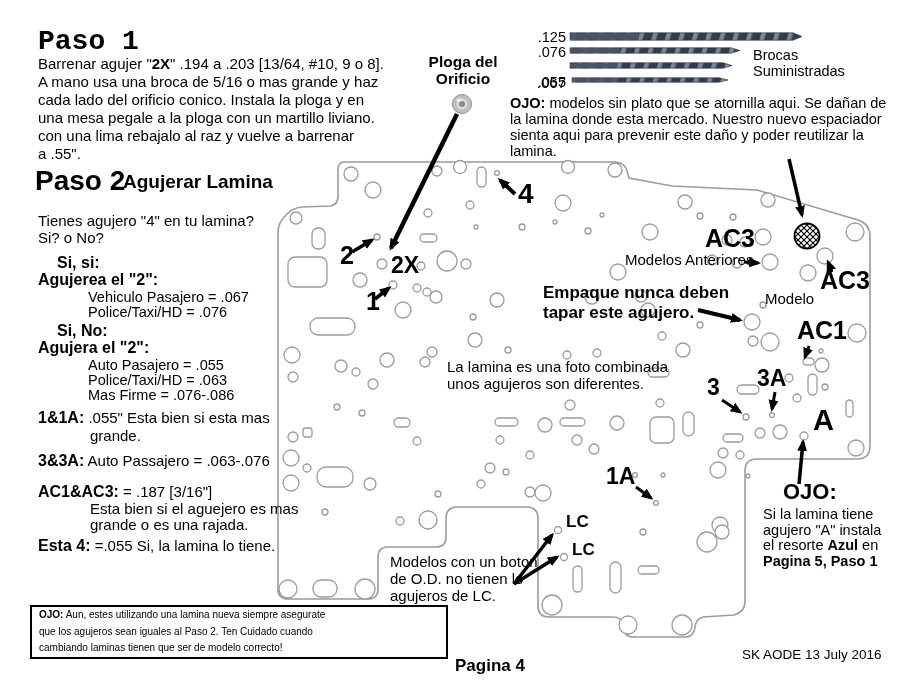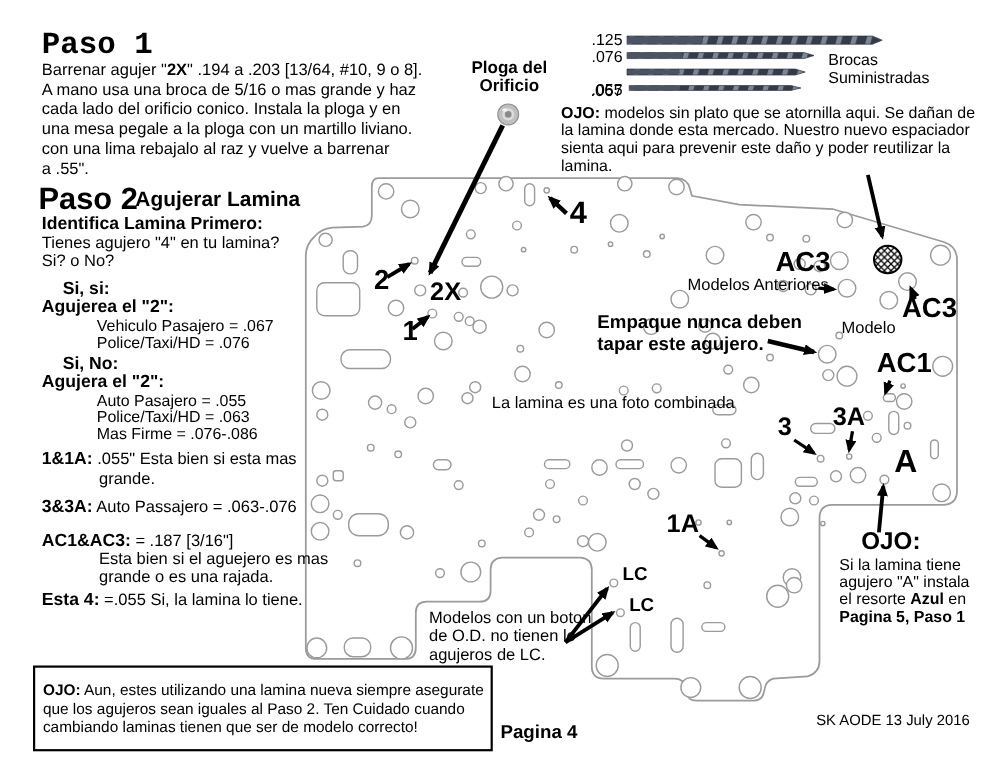--- a/index.html
+++ b/index.html
@@ -9,22 +9,22 @@
   html,body{margin:0;padding:0;background:#ffffff;}
   .page{position:relative;width:906px;height:700px;background:#fff;
         font-family:"Liberation Sans",sans-serif;color:var(--ink);overflow:hidden;}
   svg.diag{position:absolute;left:0;top:0;z-index:1;}
   .t{position:absolute;z-index:2;white-space:nowrap;font-size:15px;line-height:18px;}
   .b{font-weight:bold;}
   .h1{font-size:28px;font-weight:bold;line-height:30px;}
   .h2{font-size:19px;font-weight:bold;}
   .dl{font-weight:bold;}
   .small{font-size:14.5px;line-height:16px;}
-  .ojo-box{position:absolute;z-index:2;border:2.5px solid #000;padding:12px 7px;
-           font-size:14px;line-height:16.5px;white-space:nowrap;}
+  .ojo-box{position:absolute;z-index:2;border:2.5px solid #000;padding:0 7px;
+           font-size:10px;line-height:16.5px;white-space:nowrap;}
   .ctr{text-align:center;}
   .ra{text-align:right;}
 </style>
 </head>
 <body>
 
 <div class="page">
 
   <svg class="diag" width="906" height="700" viewBox="0 0 906 700">
     <defs>
@@ -233,21 +233,20 @@
   <div class="t" style="left:38px;top:55px;"><span>Barrenar agujer "</span><span class="b">2X</span><span>" .194 a .203 [13/64, #10, 9 o 8].</span></div>
   <div class="t" style="left:38px;top:73px;">A mano usa una broca de 5/16 o mas grande y haz</div>
   <div class="t" style="left:38px;top:91px;">cada lado del orificio conico.  Instala la ploga y en</div>
   <div class="t" style="left:38px;top:127px;">con una lima rebajalo al raz y vuelve a barrenar</div>
   <div class="t" style="left:38px;top:109px;">una mesa pegale a la ploga con un martillo liviano.</div>
   <div class="t" style="left:38px;top:145px;">a .55".</div>
 
   <div class="t h1" style="left:35px;top:166px;">Paso 2</div>
   <div class="t h2" style="left:123px;top:173px;">Agujerar Lamina</div>
 
-  <div class="t b" style="left:38px;top:195px;font-size:16px;">Identifica Lamina Primero:</div>
   <div class="t" style="left:38px;top:212px;">Tienes agujero "4" en tu lamina?</div>
   <div class="t" style="left:38px;top:229px;">Si? o No?</div>
 
   <div class="t b" style="left:57px;top:254px;font-size:16px;">Si, si:</div>
   <div class="t b" style="left:38px;top:271px;font-size:16px;">Agujerea el "2":</div>
   <div class="t small" style="left:88px;top:289px;">Vehiculo Pasajero = .067</div>
   <div class="t small" style="left:88px;top:304px;">Police/Taxi/HD = .076</div>
 
   <div class="t b" style="left:57px;top:322px;font-size:16px;">Si, No:</div>
   <div class="t b" style="left:38px;top:339px;font-size:16px;">Agujera el "2":</div>
@@ -305,20 +304,21 @@
   <div class="t dl" style="left:543px;top:303px;font-size:17px;line-height:20px;">tapar este agujero.</div>
   <div class="t dl" style="left:797px;top:321px;font-size:25px;">AC1</div>
   <div class="t dl" style="left:757px;top:369px;font-size:23px;">3A</div>
   <div class="t dl" style="left:707px;top:378px;font-size:23px;">3</div>
   <div class="t dl" style="left:813px;top:411px;font-size:29px;">A</div>
   <div class="t dl" style="left:606px;top:467px;font-size:23px;">1A</div>
   <div class="t dl" style="left:566px;top:513px;font-size:17px;">LC</div>
   <div class="t dl" style="left:572px;top:541px;font-size:17px;">LC</div>
 
   <div class="t" style="left:447px;top:358px;line-height:17px;">La lamina es una foto combinada</div>
+  <div class="t" style="left:447px;top:375px;line-height:17px;">unos agujeros son diferentes.</div>
 
   <div class="t" style="left:390px;top:553px;line-height:17px;">Modelos con un boton</div>
   <div class="t" style="left:390px;top:570px;line-height:17px;">de O.D. no tienen lo</div>
   <div class="t" style="left:390px;top:587px;line-height:17px;">agujeros de LC.</div>
 
   <div class="t b" style="left:783px;top:483px;font-size:22px;">OJO:</div>
   <div class="t" style="left:763px;top:507px;font-size:14.5px;line-height:15.5px;">Si la lamina tiene</div>
   <div class="t" style="left:763px;top:522.5px;font-size:14.5px;line-height:15.5px;">agujero "A" instala</div>
   <div class="t" style="left:763px;top:538px;font-size:14.5px;line-height:15.5px;"><span>el resorte </span><span class="b">Azul</span><span> en</span></div>
   <div class="t" style="left:763px;top:553.5px;font-size:14.5px;line-height:15.5px;"><span class="b">Pagina 5, Paso 1</span></div>

